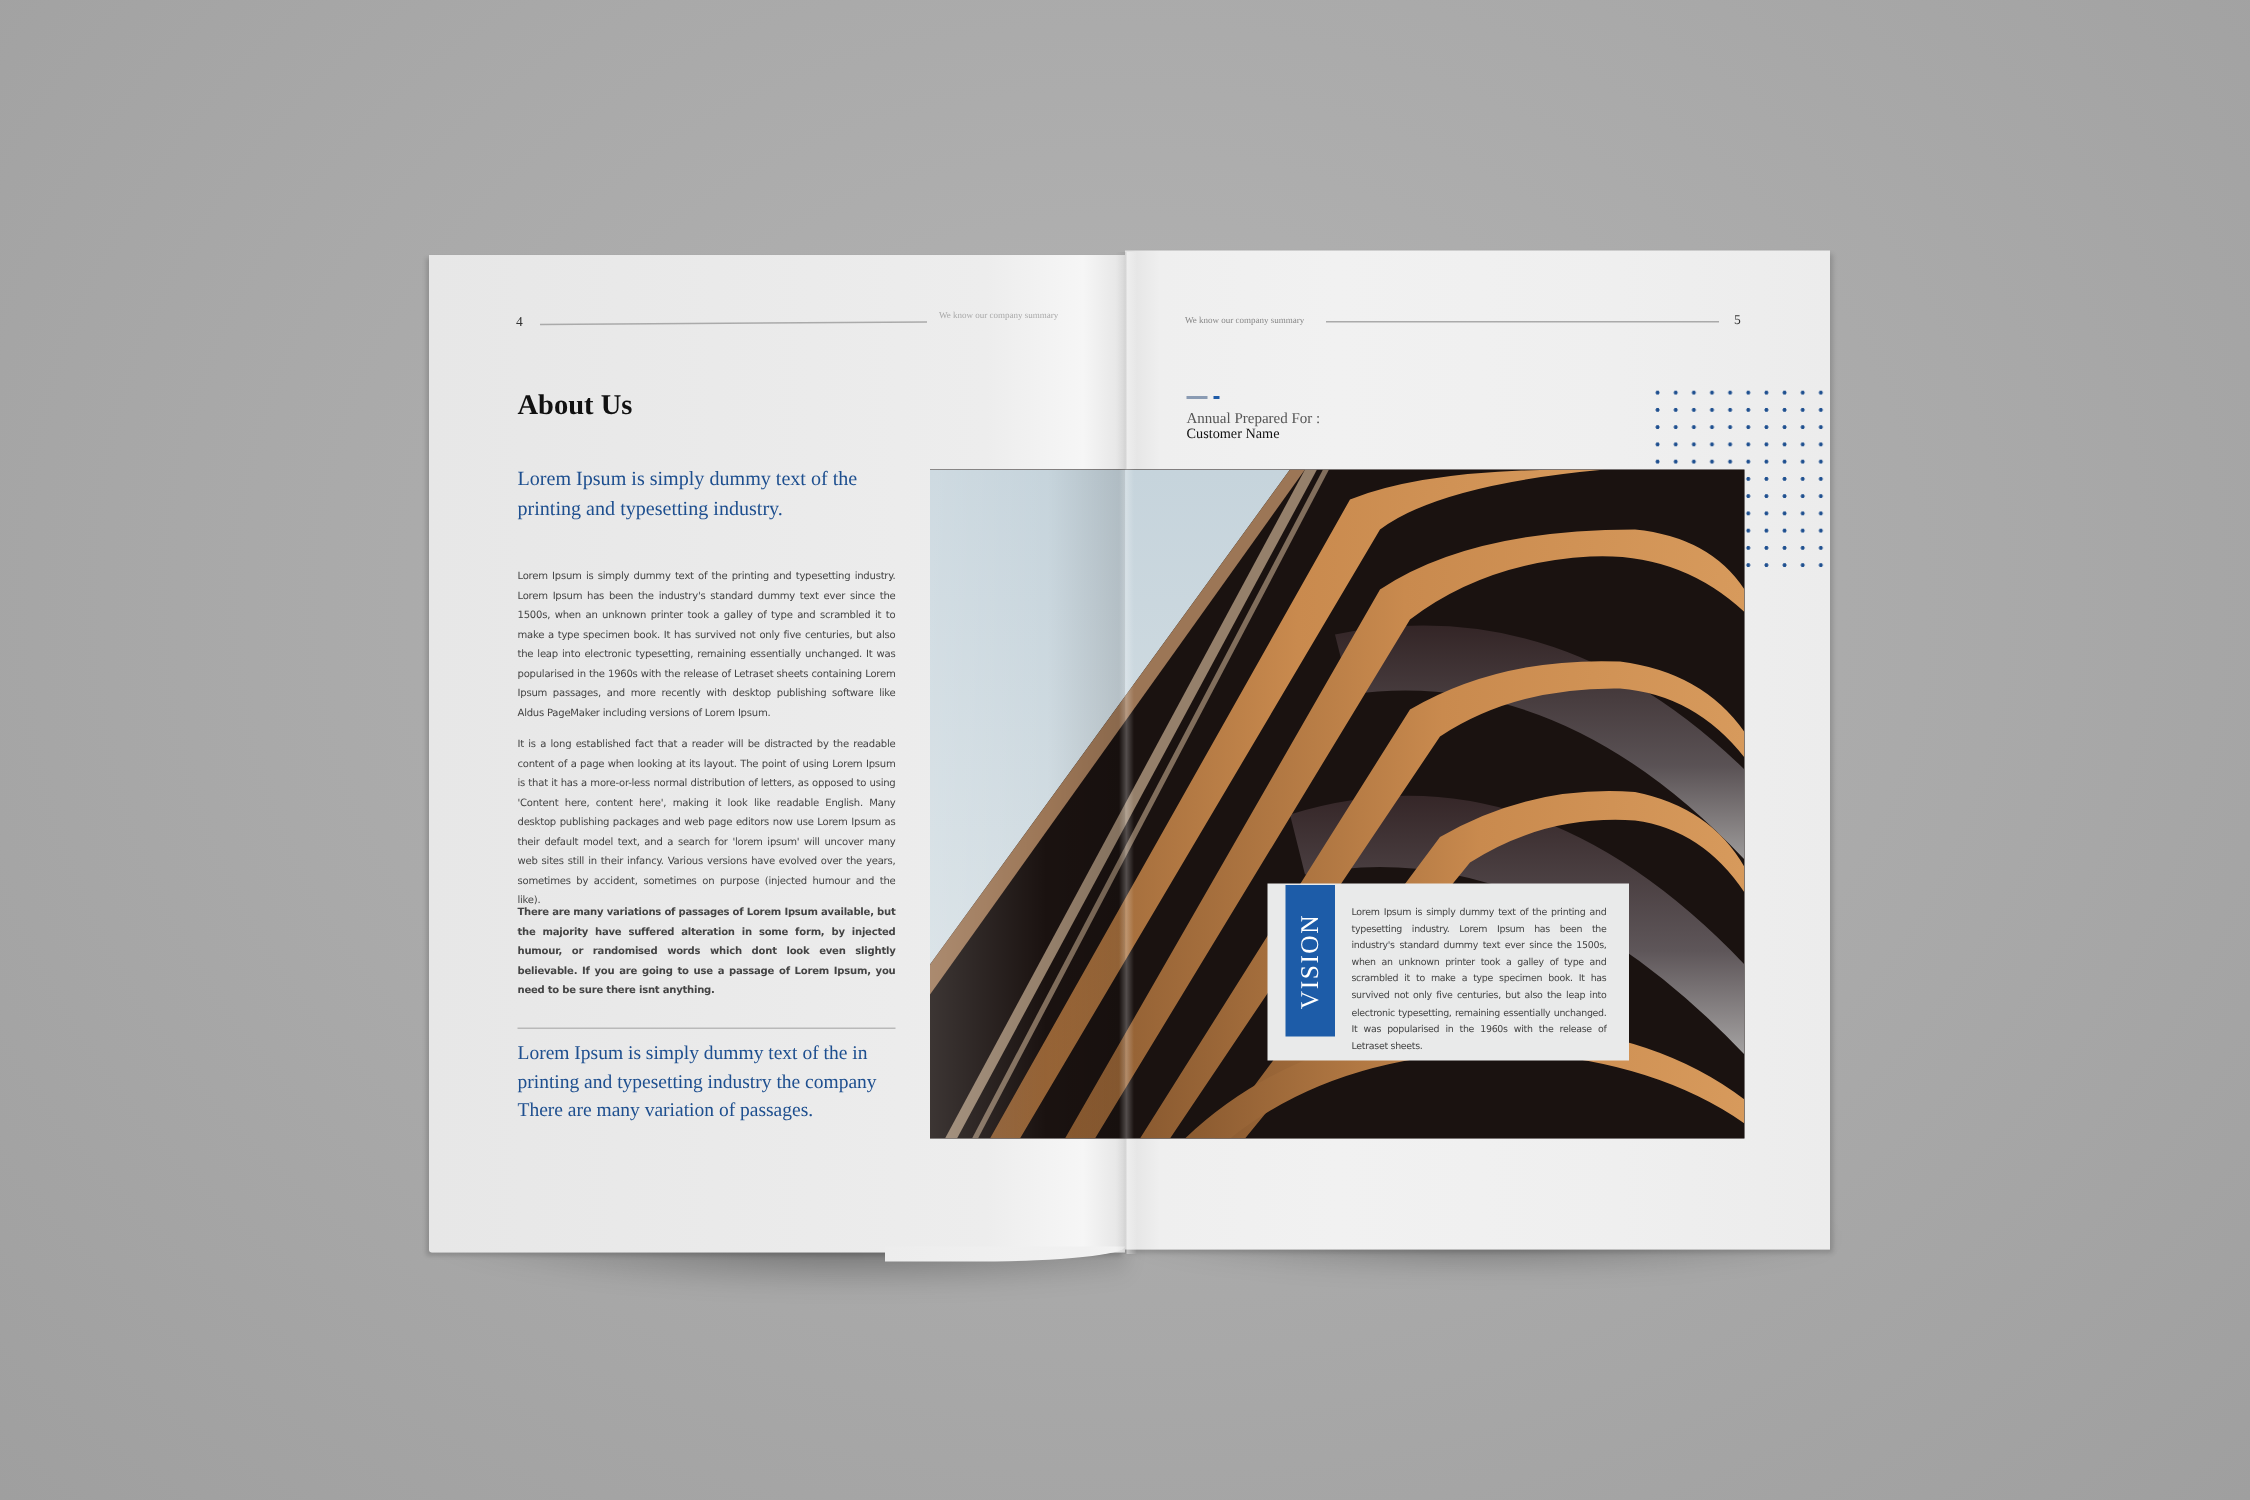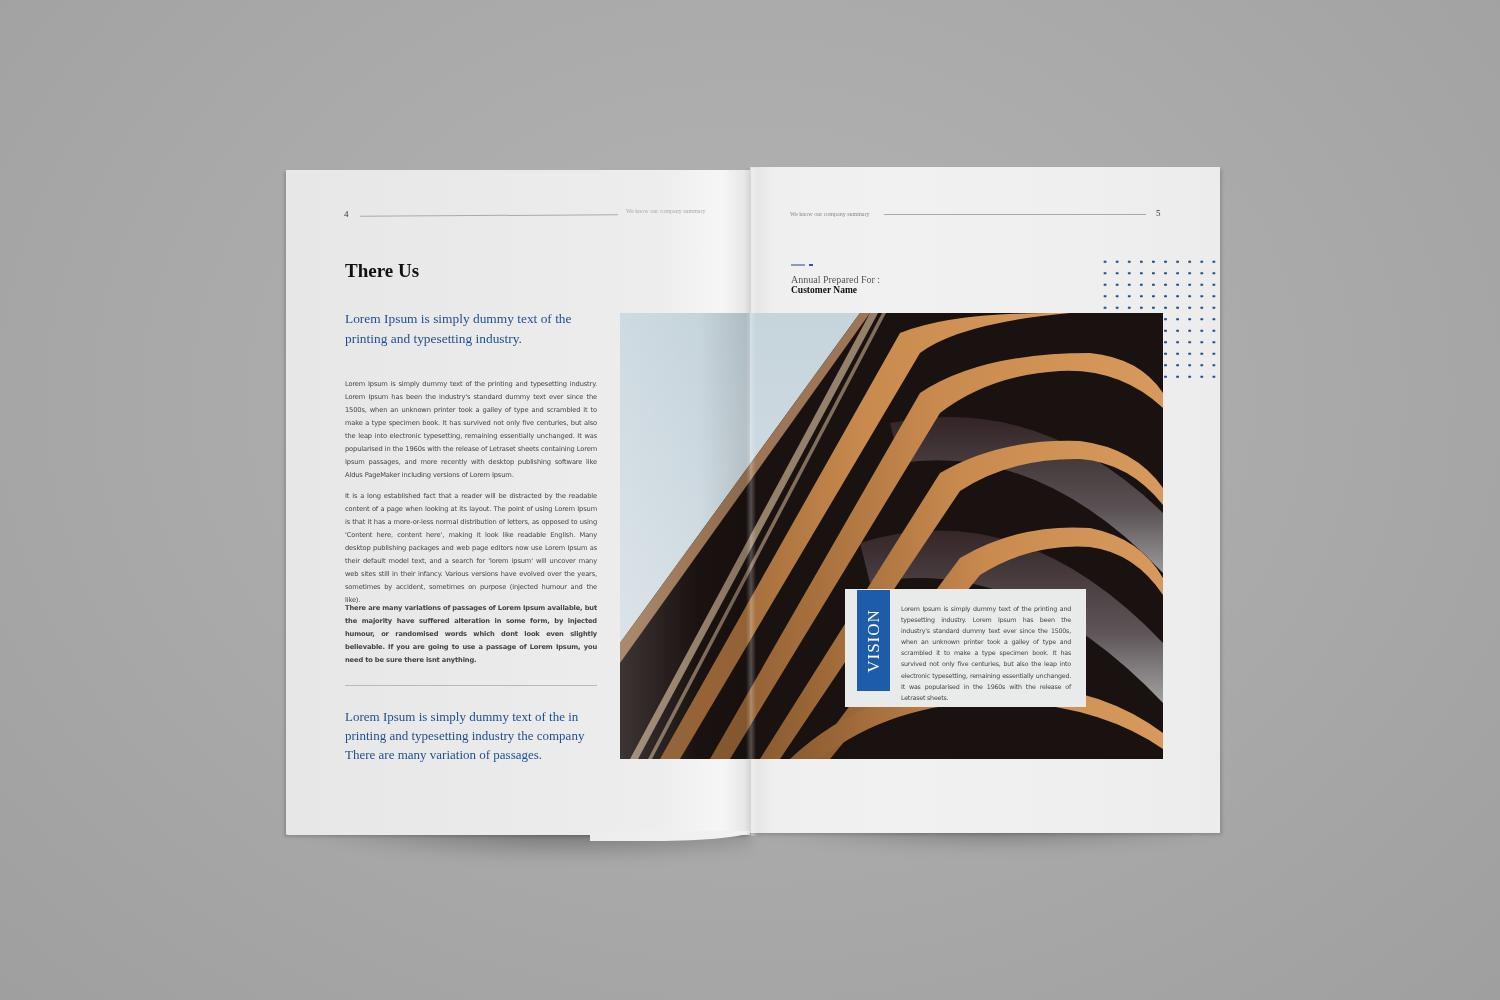--- a/index.html
+++ b/index.html
@@ -54,28 +54,28 @@
   .lead {
     position: absolute; left: 345px; top: 309px; width: 250px; font-size: 13.4px; line-height: 20px; color: #1e4f8f;
     font-family: "Liberation Serif", serif;
   }
   .body-para {
     position: absolute; left: 345px; width: 252px; font-size: 6.7px; line-height: 13px; color: #444;
     text-align: justify; font-family: "DejaVu Sans", sans-serif; letter-spacing: -0.15px;
   }
   .divider { position: absolute; left: 345px; top: 685px; width: 252px; height: 1px; background: #b9b9b9; }
   .closing {
-    position: absolute; left: 345px; top: 707px; width: 260px; font-size: 13px; line-height: 19px; color: #1e4f8f;
+    position: absolute; left: 345px; top: 692px; width: 260px; font-size: 13px; line-height: 19px; color: #1e4f8f;
     font-family: "Liberation Serif", serif;
   }
 
   .accent-dash1 { position: absolute; left: 791px; top: 264px; width: 14px; height: 2px; background: #8a9bb3; }
   .accent-dash2 { position: absolute; left: 809px; top: 264px; width: 4px; height: 2px; background: #1e5ba8; }
   .prepared-label { position: absolute; left: 791px; top: 274px; font-size: 10px; color: #555; font-family: "Liberation Serif", serif; }
-  .customer-name { position: absolute; left: 791px; top: 285px; font-size: 9.5px; color: #111; font-family: "Liberation Serif", serif; font-weight: bold; }
+  .customer-name { position: absolute; left: 791px; top: 285px; font-size: 9.5px; color: #111; font-family: "Liberation Serif", serif; font-weight: normal; }
 
   .dot-grid {
     position: absolute; left: 1099px; top: 256px; width: 122px; height: 126px;
     background-image: radial-gradient(circle, #1e4f8f 1.1px, rgba(0,0,0,0) 1.5px);
     background-size: 12.1px 11.5px;
   }
 
   .photo {
     position: absolute; left: 620px; top: 313px; width: 543px; height: 446px; overflow: hidden;
     background: #1c1412;
@@ -119,21 +119,21 @@
 <div class="spine"></div>
 
 <div class="page-num" style="left:344px; top:209px;">4</div>
 <div class="header-rule" style="left:360px; top:215px; width:258px; transform: rotate(-0.35deg);"></div>
 <div class="header-text" style="left:626px; top:208px; color:#aaa;">We know our company summary</div>
 
 <div class="header-text" style="left:790px; top:211px;">We know our company summary</div>
 <div class="header-rule" style="left:884px; top:214px; width:262px;"></div>
 <div class="page-num" style="left:1156px; top:208px;">5</div>
 
-<div class="about-title">There Us</div>
+<div class="about-title">About Us</div>
 <div class="lead">Lorem Ipsum is simply dummy text of the printing and typesetting industry.</div>
 <div class="body-para" style="top:378px;">Lorem Ipsum is simply dummy text of the printing and typesetting industry. Lorem Ipsum has been the industry's standard dummy text ever since the 1500s, when an unknown printer took a galley of type and scrambled it to make a type specimen book. It has survived not only five centuries, but also the leap into electronic typesetting, remaining essentially unchanged. It was popularised in the 1960s with the release of Letraset sheets containing Lorem Ipsum passages, and more recently with desktop publishing software like Aldus PageMaker including versions of Lorem Ipsum.</div>
 <div class="body-para" style="top:490px;">It is a long established fact that a reader will be distracted by the readable content of a page when looking at its layout. The point of using Lorem Ipsum is that it has a more-or-less normal distribution of letters, as opposed to using 'Content here, content here', making it look like readable English. Many desktop publishing packages and web page editors now use Lorem Ipsum as their default model text, and a search for 'lorem ipsum' will uncover many web sites still in their infancy. Various versions have evolved over the years, sometimes by accident, sometimes on purpose (injected humour and the like).</div>
 <div class="body-para" style="top:602px;font-weight:bold;">There are many variations of passages of Lorem Ipsum available, but the majority have suffered alteration in some form, by injected humour, or randomised words which dont look even slightly believable. If you are going to use a passage of Lorem Ipsum, you need to be sure there isnt anything.</div>
 <div class="divider"></div>
 <div class="closing">Lorem Ipsum is simply dummy text of the in printing and typesetting industry the company There are many variation of passages.</div>
 
 <div class="accent-dash1"></div>
 <div class="accent-dash2"></div>
 <div class="prepared-label">Annual  Prepared For :</div>

